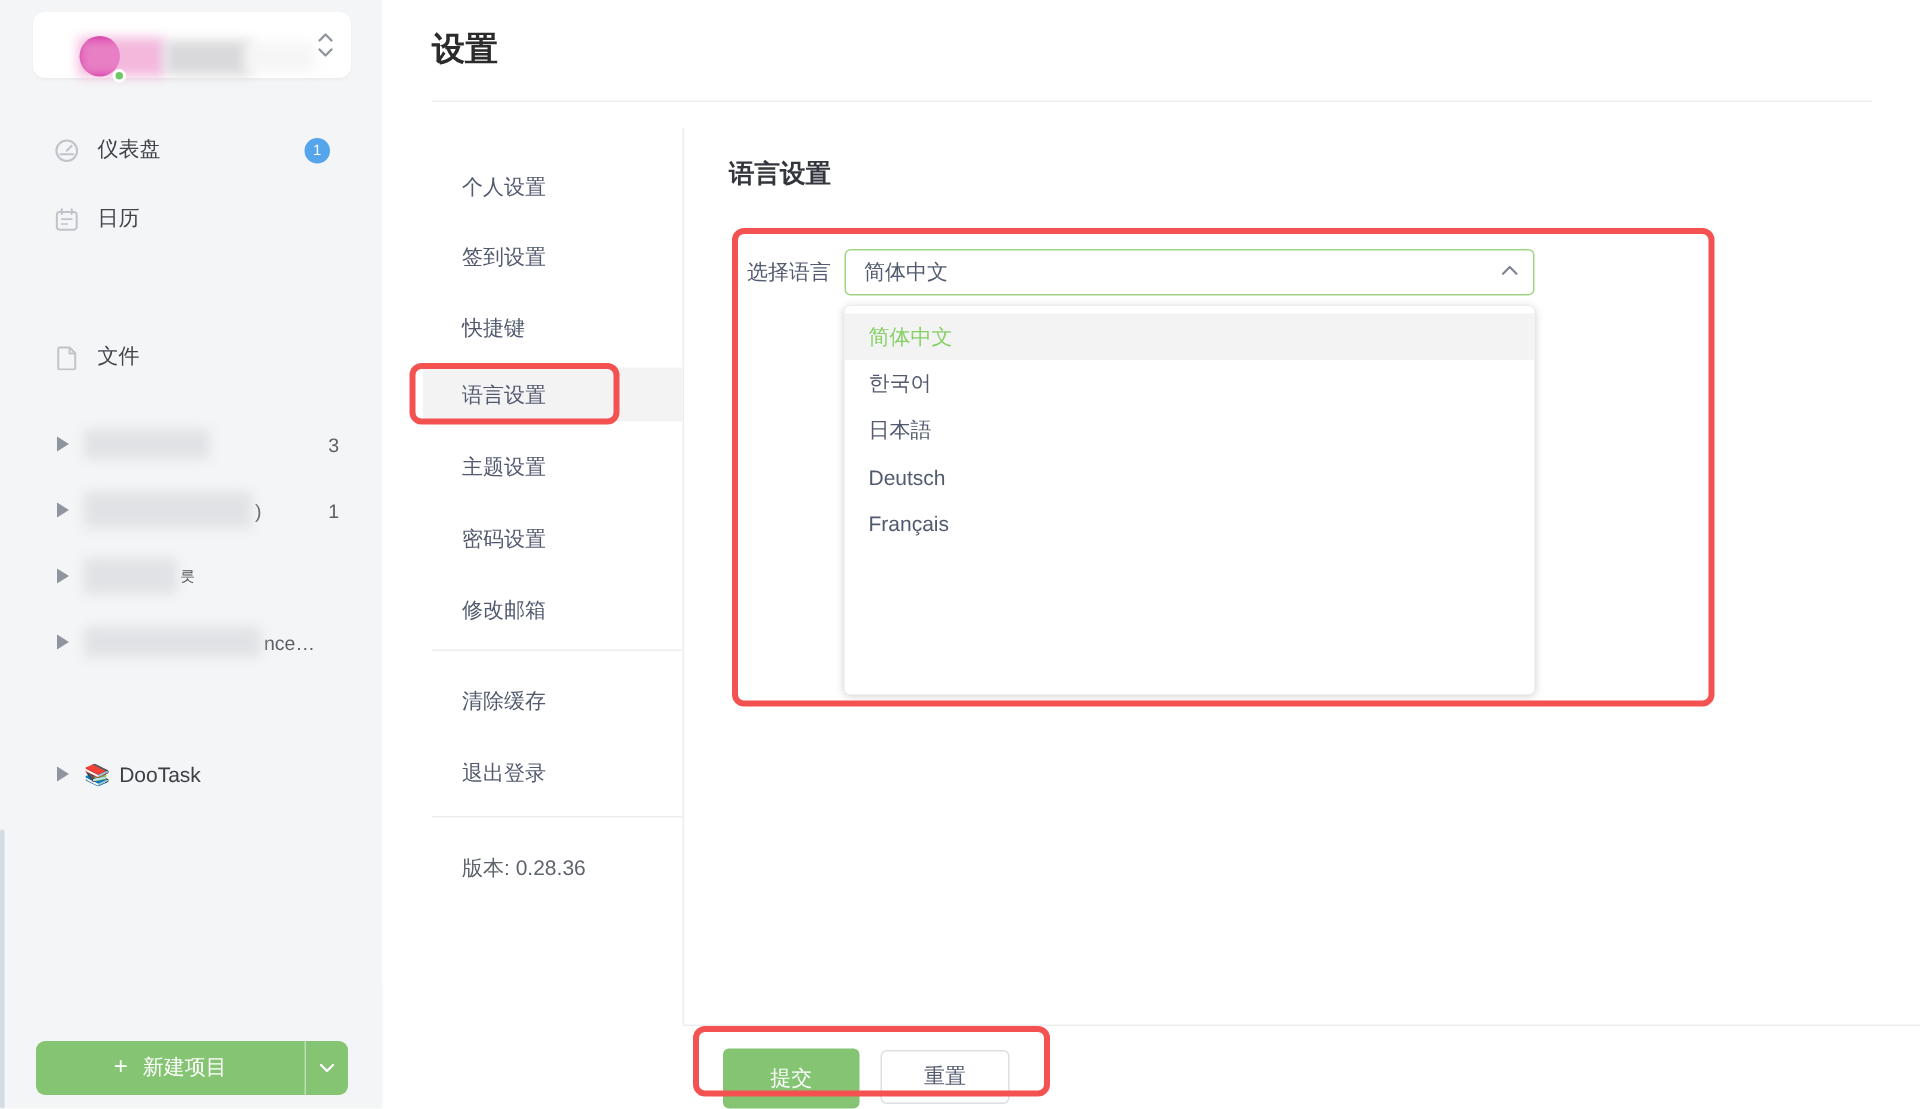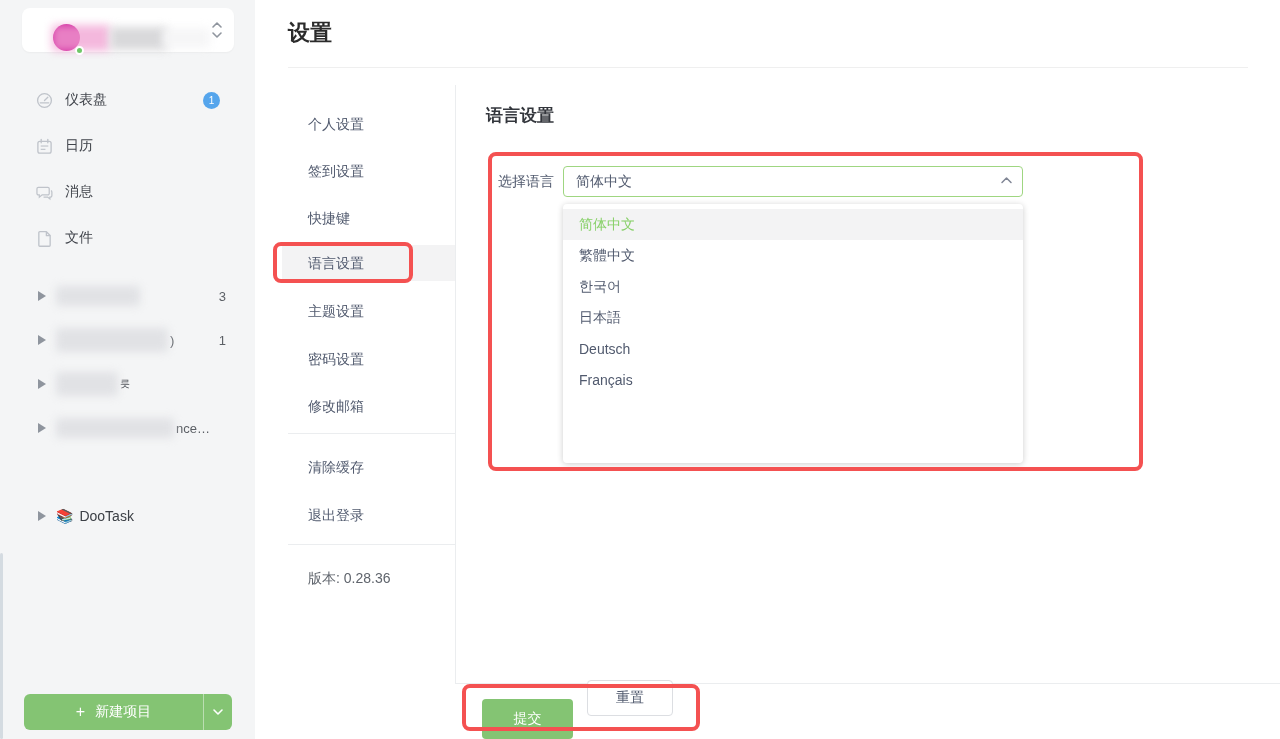--- a/index.html
+++ b/index.html
@@ -81,21 +81,21 @@
 
   #lang-dropdown { position:absolute; left:308px; top:204px; width:460px; height:259px;
     background:#fff; border-radius:4px; box-shadow:0 1px 6px rgba(0,0,0,.2); padding:5px 0; }
   .opt { height:31px; display:flex; align-items:center; padding-left:16px; font-size:14px;
     color:#515a6e; cursor:pointer; }
   .opt.selected { background:#f3f3f4; color:#87d068; }
 
   #submit-btn { position:absolute; left:227px; top:699px; width:91px; height:40px;
     background:#84c473; border:none; border-radius:4px; color:#fff; font-size:14px;
     cursor:pointer; font-family:inherit; }
-  #reset-btn { position:absolute; left:332px; top:680px; width:86px; height:36px;
+  #reset-btn { position:absolute; left:332px; top:700px; width:86px; height:36px;
     background:#fff; border:1px solid #dcdee2; border-radius:4px; color:#515a6e;
     font-size:14px; cursor:pointer; font-family:inherit; }
 
   
   .red-box { position:absolute; border:4px solid #f45151; border-radius:8px;
     pointer-events:none; z-index:50; }
   #red-box-menu { left:273px; top:242px; width:140px; height:41px; }
   #red-box-form { left:488px; top:152px; width:655px; height:319px; }
   #red-box-buttons { left:462px; top:684px; width:238px; height:47px; }
 
@@ -134,27 +134,20 @@
     <svg class="nav-icon" viewBox="0 0 18 18">
       <rect x="2" y="3.5" width="14" height="12.5" rx="2" fill="none" stroke="#bfc3ca" stroke-width="1.4"></rect>
       <line x1="5.5" y1="1.5" x2="5.5" y2="5" stroke="#bfc3ca" stroke-width="1.4" stroke-linecap="round"></line>
       <line x1="12.5" y1="1.5" x2="12.5" y2="5" stroke="#bfc3ca" stroke-width="1.4" stroke-linecap="round"></line>
       <line x1="5" y1="8.5" x2="13" y2="8.5" stroke="#bfc3ca" stroke-width="1.2"></line>
       <line x1="5" y1="12" x2="10" y2="12" stroke="#bfc3ca" stroke-width="1.2"></line>
     </svg>
     <span class="nav-label">日历</span>
   </div>
 
-  <div class="nav-item" style="top:177px">
-    <svg class="nav-icon" viewBox="0 0 18 18">
-      <path d="M2.5 3.5 h10 a1.5 1.5 0 0 1 1.5 1.5 v5 a1.5 1.5 0 0 1 -1.5 1.5 h-6 l-3 2.5 v-2.5 h-1 a1.5 1.5 0 0 1 -1.5 -1.5 v-5 a1.5 1.5 0 0 1 1.5 -1.5 z" fill="none" stroke="#bfc3ca" stroke-width="1.3"></path>
-      <path d="M15.8 7 a1.5 1.5 0 0 1 1 1.4 v4 a1.5 1.5 0 0 1 -1.5 1.5 h-0.6 v2 l-2.4 -2 h-4.3" fill="none" stroke="#bfc3ca" stroke-width="1.3"></path>
-    </svg>
-    <span class="nav-label">消息</span>
-  </div>
 
   <div class="nav-item" style="top:223px">
     <svg class="nav-icon" viewBox="0 0 18 18">
       <path d="M4 1.8 h7 l4 4 v10.4 a1 1 0 0 1 -1 1 h-10 a1 1 0 0 1 -1 -1 v-13.4 a1 1 0 0 1 1 -1 z" fill="none" stroke="#bfc3ca" stroke-width="1.4" stroke-linejoin="round"></path>
       <polyline points="11,2 11,6 15,6" fill="none" stroke="#bfc3ca" stroke-width="1.4" stroke-linejoin="round"></polyline>
     </svg>
     <span class="nav-label">文件</span>
   </div>
 
   <div class="proj-row" style="top:283px">
@@ -233,21 +226,20 @@
     <span id="lang-select-value">简体中文</span>
     <span id="lang-select-arrow">
       <svg width="13" height="9" viewBox="0 0 13 9">
         <polyline points="2,6.5 6.5,2 11,6.5" fill="none" stroke="#808695" stroke-width="1.5" stroke-linecap="round" stroke-linejoin="round"></polyline>
       </svg>
     </span>
   </div>
 
   <div id="lang-dropdown">
     <div class="opt selected">简体中文</div>
-    <div class="opt">繁體中文</div>
     <div class="opt">한국어</div>
     <div class="opt">日本語</div>
     <div class="opt">Deutsch</div>
     <div class="opt">Français</div>
   </div>
 
   <button id="submit-btn">提交</button>
   <button id="reset-btn">重置</button>
 </div>
 

